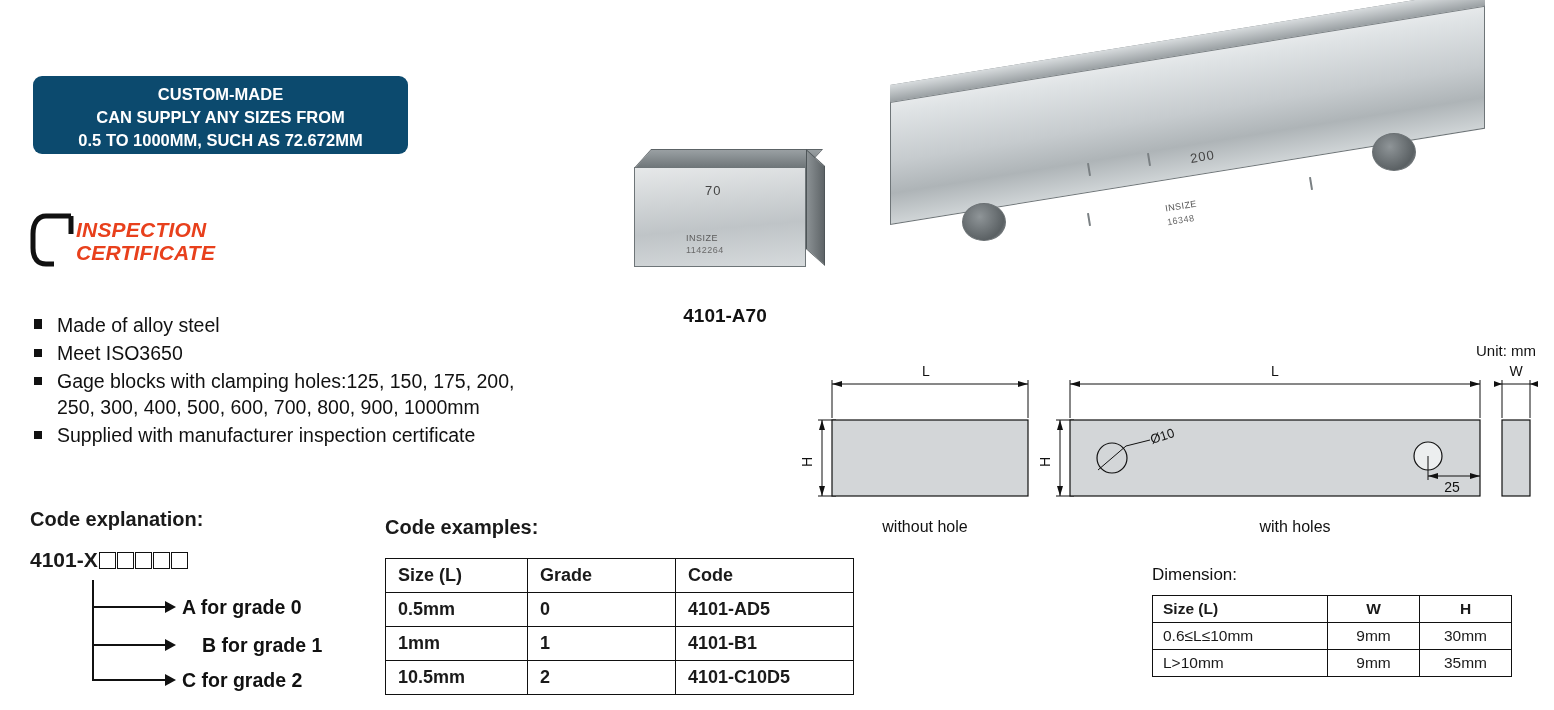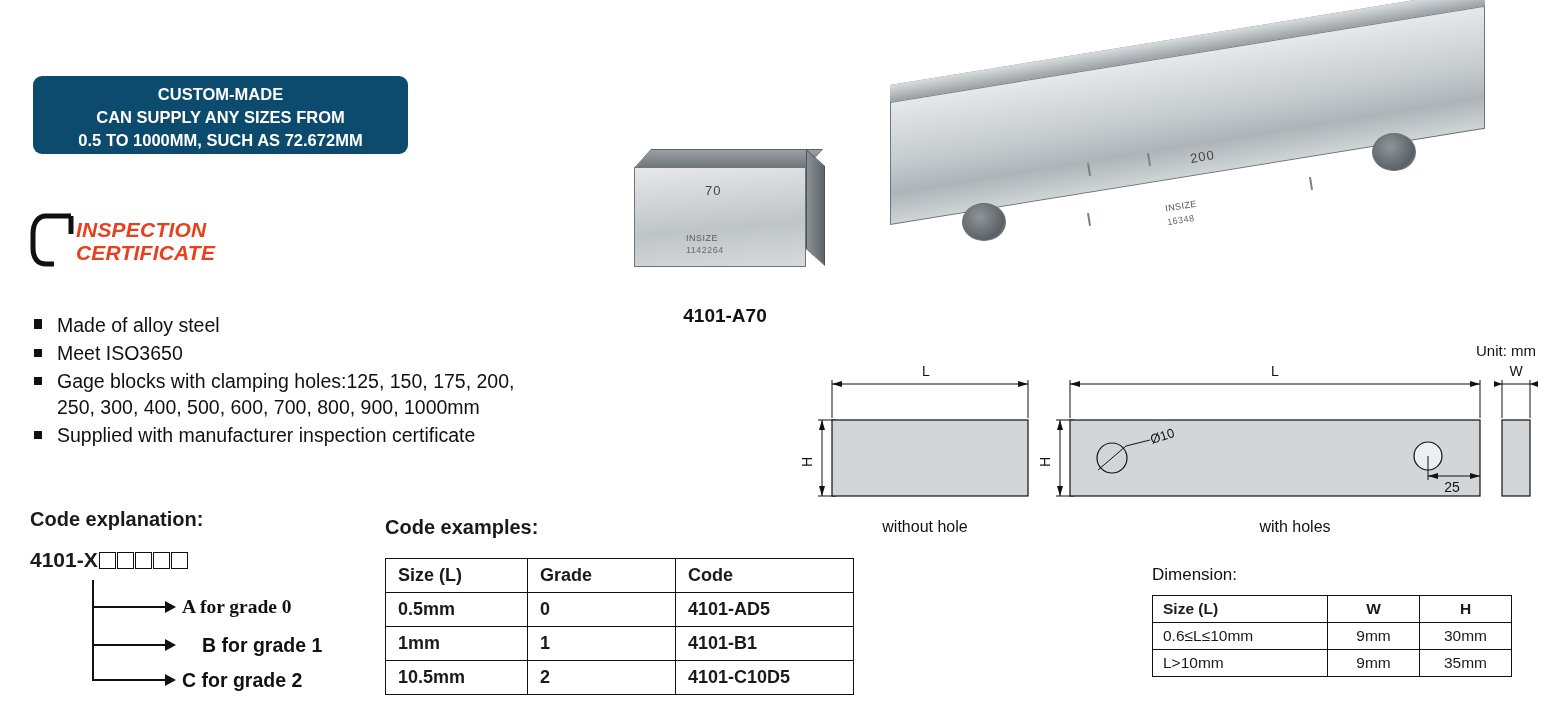--- a/index.html
+++ b/index.html
@@ -353,21 +353,21 @@
       <span></span>
       <span></span>
       <span></span>
       <span></span>
     </span>
   </div>
   <div class="branch">
     <div class="vline"></div>
     <div class="arm" style="top:28px;"></div>
     <div class="arrow" style="left:73px; top:23px;"></div>
-    <div class="lbl" style="top:29px;font-family:Liberation Serif, serif;">A for grade 0</div>
+    <div class="lbl" style="top:29px;">A for grade 0</div>
 
     <div class="arm" style="top:66px;"></div>
     <div class="arrow" style="left:73px; top:61px;"></div>
     <div class="lbl" style="top:67px;margin-left:20px;">B for grade 1</div>
 
     <div class="arm" style="top:101px;"></div>
     <div class="arrow" style="left:73px; top:96px;"></div>
     <div class="lbl" style="top:102px;">C for grade 2</div>
   </div>
 

